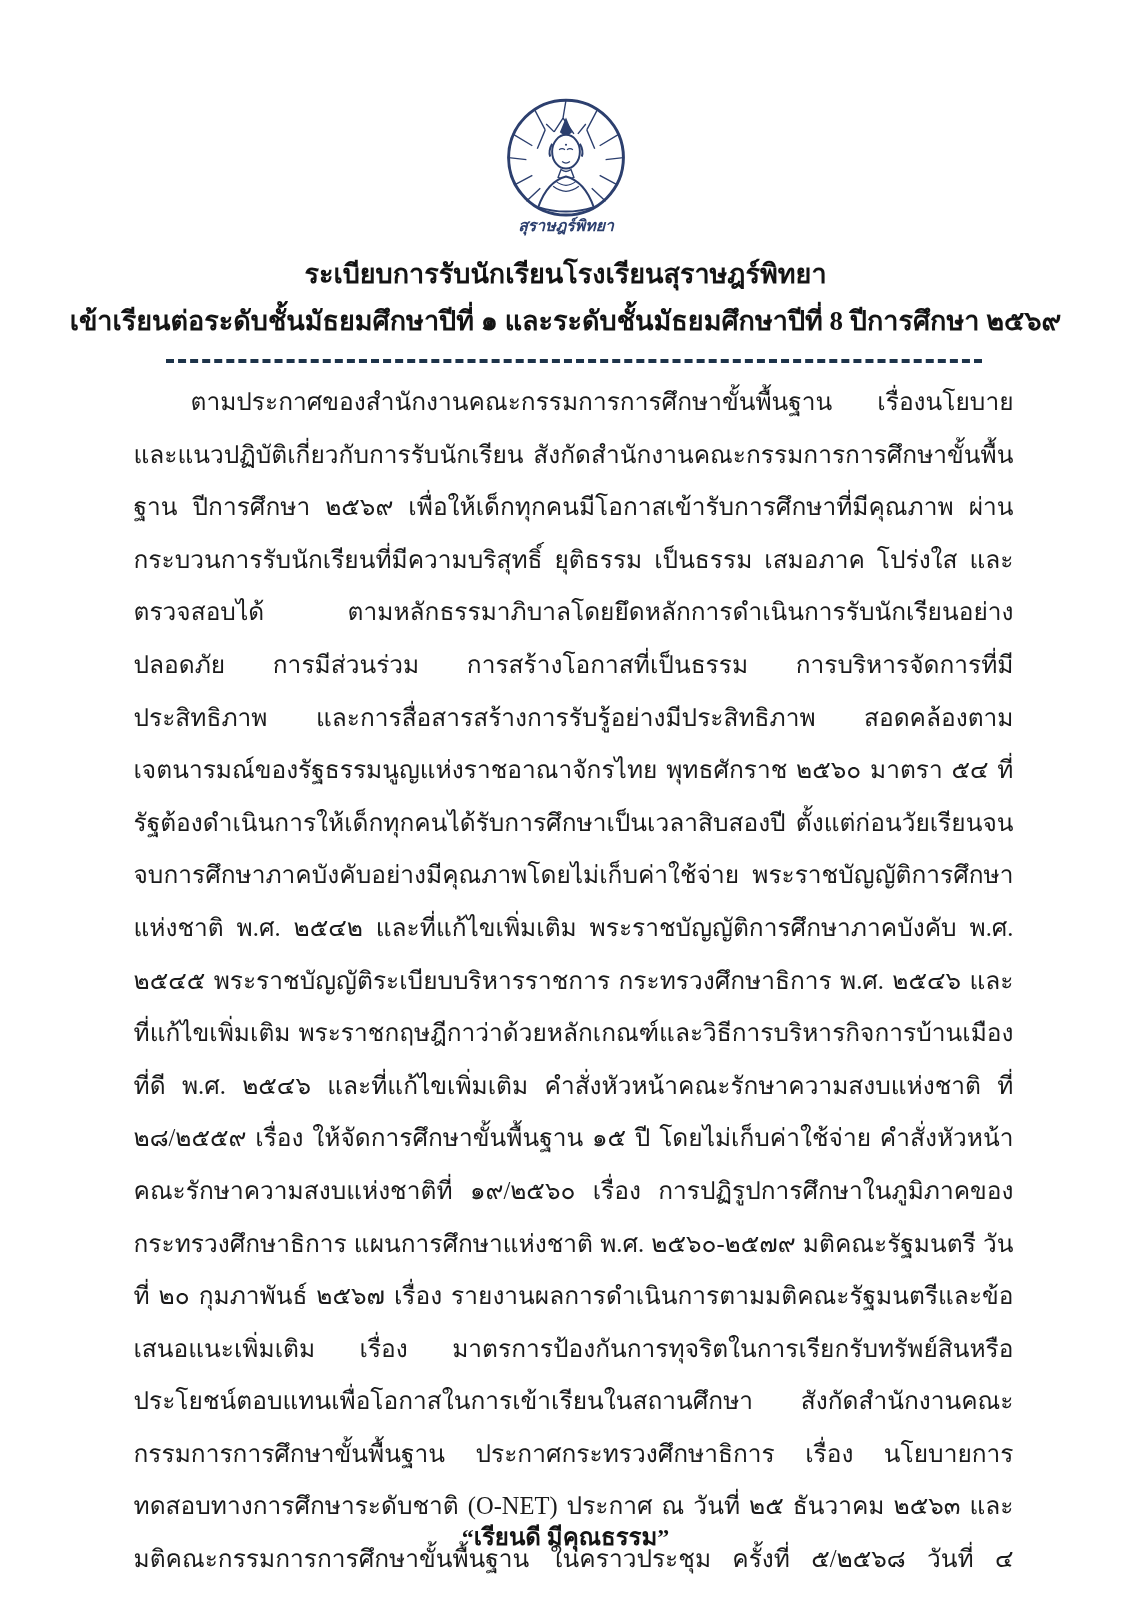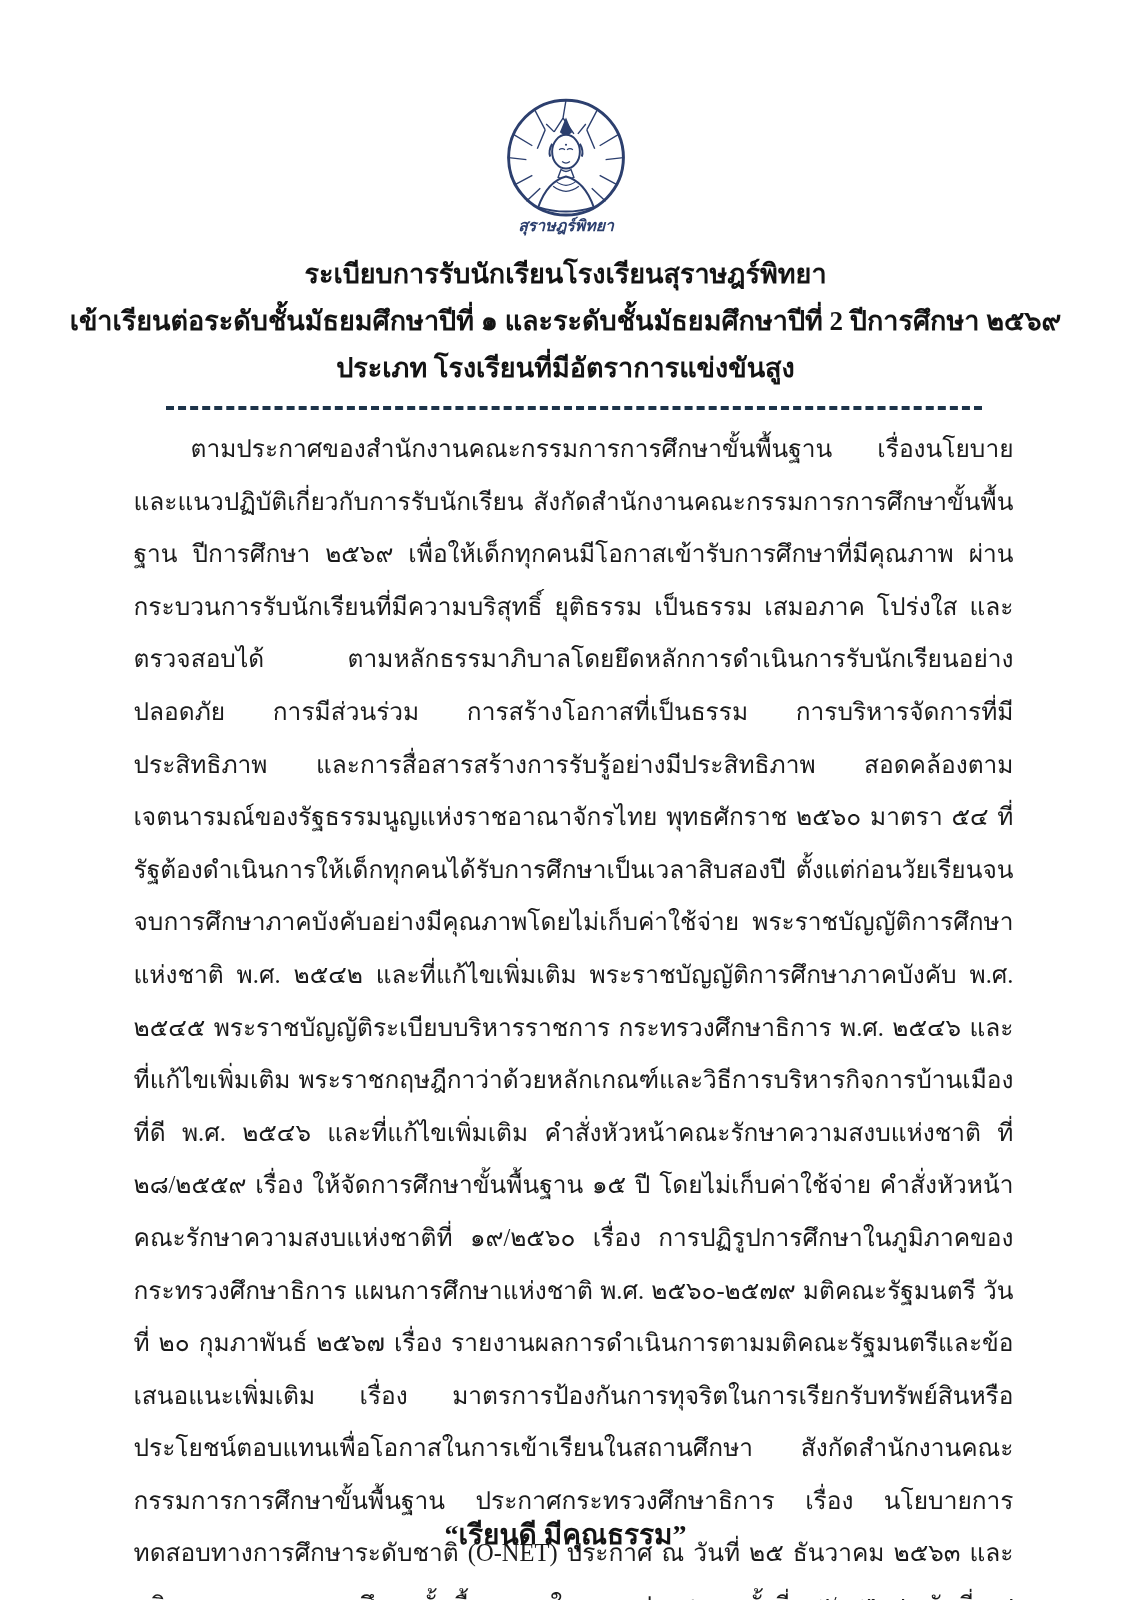--- a/index.html
+++ b/index.html
@@ -28,21 +28,21 @@
     font-size:24.5px;
     line-height:52.6px;
     text-align:justify;
     text-indent:57px;
     margin:0;
     color:#1b1b1b;
   }
 
   .motto {
     position:absolute; bottom:56px; left:0; right:0;
-    text-align:center; font-weight:700; font-size:28px; color:#141414;
+    text-align:center; font-weight:700; font-size:24px; color:#141414;
   }
 </style>
 </head>
 <body>
 
 <div class="page">
 
   <div class="logo-wrap">
     <svg class="emblem" viewBox="0 0 200 150" aria-hidden="true">
       <g fill="none" stroke="#2c3f6e">
@@ -61,22 +61,21 @@
           <path d="M72 114 q9 -26 28 -31 q19 5 28 31 q-28 9 -56 0 z" fill="#ffffff"></path>
           <path d="M90 88 q10 8 20 0 M87 93 q13 10 26 0" stroke-width="1.2"></path>
         </g>
       </g>
       <text x="100" y="138" text-anchor="middle" font-size="16" font-style="italic" font-weight="bold" fill="#2c3f6e">สุราษฎร์พิทยา</text>
     </svg>
   </div>
 
   <div class="title-block">
     <div class="title-line">ระเบียบการรับนักเรียนโรงเรียนสุราษฎร์พิทยา</div>
-    <div class="title-line">เข้าเรียนต่อระดับชั้นมัธยมศึกษาปีที่ ๑ และระดับชั้นมัธยมศึกษาปีที่ 2 ปีการศึกษา ๒๕๖๙</div>
-    <div class="title-line">ประเภท โรงเรียนที่มีอัตราการแข่งขันสูง</div>
+    <div class="title-line">เข้าเรียนต่อระดับชั้นมัธยมศึกษาปีที่ ๑ และระดับชั้นมัธยมศึกษาปีที่ 8 ปีการศึกษา ๒๕๖๙</div>
   </div>
 
   <div class="separator"></div>
 
   <div class="body-text">
     <p class="body-par" style="margin-top:13px;">ตามประกาศของสำนักงานคณะกรรมการการศึกษาขั้นพื้นฐาน เรื่องนโยบายและแนวปฏิบัติเกี่ยวกับการรับนักเรียน สังกัดสำนักงานคณะกรรมการการศึกษาขั้นพื้นฐาน ปีการศึกษา ๒๕๖๙ เพื่อให้เด็กทุกคนมีโอกาสเข้ารับการศึกษาที่มีคุณภาพ ผ่านกระบวนการรับนักเรียนที่มีความบริสุทธิ์ ยุติธรรม เป็นธรรม เสมอภาค โปร่งใส และตรวจสอบได้ ตามหลักธรรมาภิบาลโดยยึดหลักการดำเนินการรับนักเรียนอย่างปลอดภัย การมีส่วนร่วม การสร้างโอกาสที่เป็นธรรม การบริหารจัดการที่มีประสิทธิภาพ และการสื่อสารสร้างการรับรู้อย่างมีประสิทธิภาพ สอดคล้องตามเจตนารมณ์ของรัฐธรรมนูญแห่งราชอาณาจักรไทย พุทธศักราช ๒๕๖๐ มาตรา ๕๔ ที่รัฐต้องดำเนินการให้เด็กทุกคนได้รับการศึกษาเป็นเวลาสิบสองปี ตั้งแต่ก่อนวัยเรียนจนจบการศึกษาภาคบังคับอย่างมีคุณภาพโดยไม่เก็บค่าใช้จ่าย พระราชบัญญัติการศึกษาแห่งชาติ พ.ศ. ๒๕๔๒ และที่แก้ไขเพิ่มเติม พระราชบัญญัติการศึกษาภาคบังคับ พ.ศ. ๒๕๔๕ พระราชบัญญัติระเบียบบริหารราชการ กระทรวงศึกษาธิการ พ.ศ. ๒๕๔๖ และที่แก้ไขเพิ่มเติม พระราชกฤษฎีกาว่าด้วยหลักเกณฑ์และวิธีการบริหารกิจการบ้านเมืองที่ดี พ.ศ. ๒๕๔๖ และที่แก้ไขเพิ่มเติม คำสั่งหัวหน้าคณะรักษาความสงบแห่งชาติ ที่ ๒๘/๒๕๕๙ เรื่อง ให้จัดการศึกษาขั้นพื้นฐาน ๑๕ ปี โดยไม่เก็บค่าใช้จ่าย คำสั่งหัวหน้าคณะรักษาความสงบแห่งชาติที่ ๑๙/๒๕๖๐ เรื่อง การปฏิรูปการศึกษาในภูมิภาคของกระทรวงศึกษาธิการ แผนการศึกษาแห่งชาติ พ.ศ. ๒๕๖๐-๒๕๗๙ มติคณะรัฐมนตรี วันที่ ๒๐ กุมภาพันธ์ ๒๕๖๗ เรื่อง รายงานผลการดำเนินการตามมติคณะรัฐมนตรีและข้อเสนอแนะเพิ่มเติม เรื่อง มาตรการป้องกันการทุจริตในการเรียกรับทรัพย์สินหรือประโยชน์ตอบแทนเพื่อโอกาสในการเข้าเรียนในสถานศึกษา สังกัดสำนักงานคณะกรรมการการศึกษาขั้นพื้นฐาน ประกาศกระทรวงศึกษาธิการ เรื่อง นโยบายการทดสอบทางการศึกษาระดับชาติ (O-NET) ประกาศ ณ วันที่ ๒๕ ธันวาคม ๒๕๖๓ และมติคณะกรรมการการศึกษาขั้นพื้นฐาน ในคราวประชุม ครั้งที่ ๕/๒๕๖๘ วันที่ ๔ กรกฎาคม ๒๕๖๘  และการกระจายอำนาจการบริหารและการจัดการศึกษาของเลขาธิการคณะกรรมการการศึกษาขั้นพื้นฐานไปยังคณะกรรมการสำนักงานเขตพื้นที่การศึกษาและสถานศึกษาในสังกัดสำนักงานคณะกรรมการการศึกษาขั้นพื้นฐาน พ.ศ. ๒๕๕๐</p>
 
   </div>
 
   <div class="motto">“เรียนดี  มีคุณธรรม”</div>

